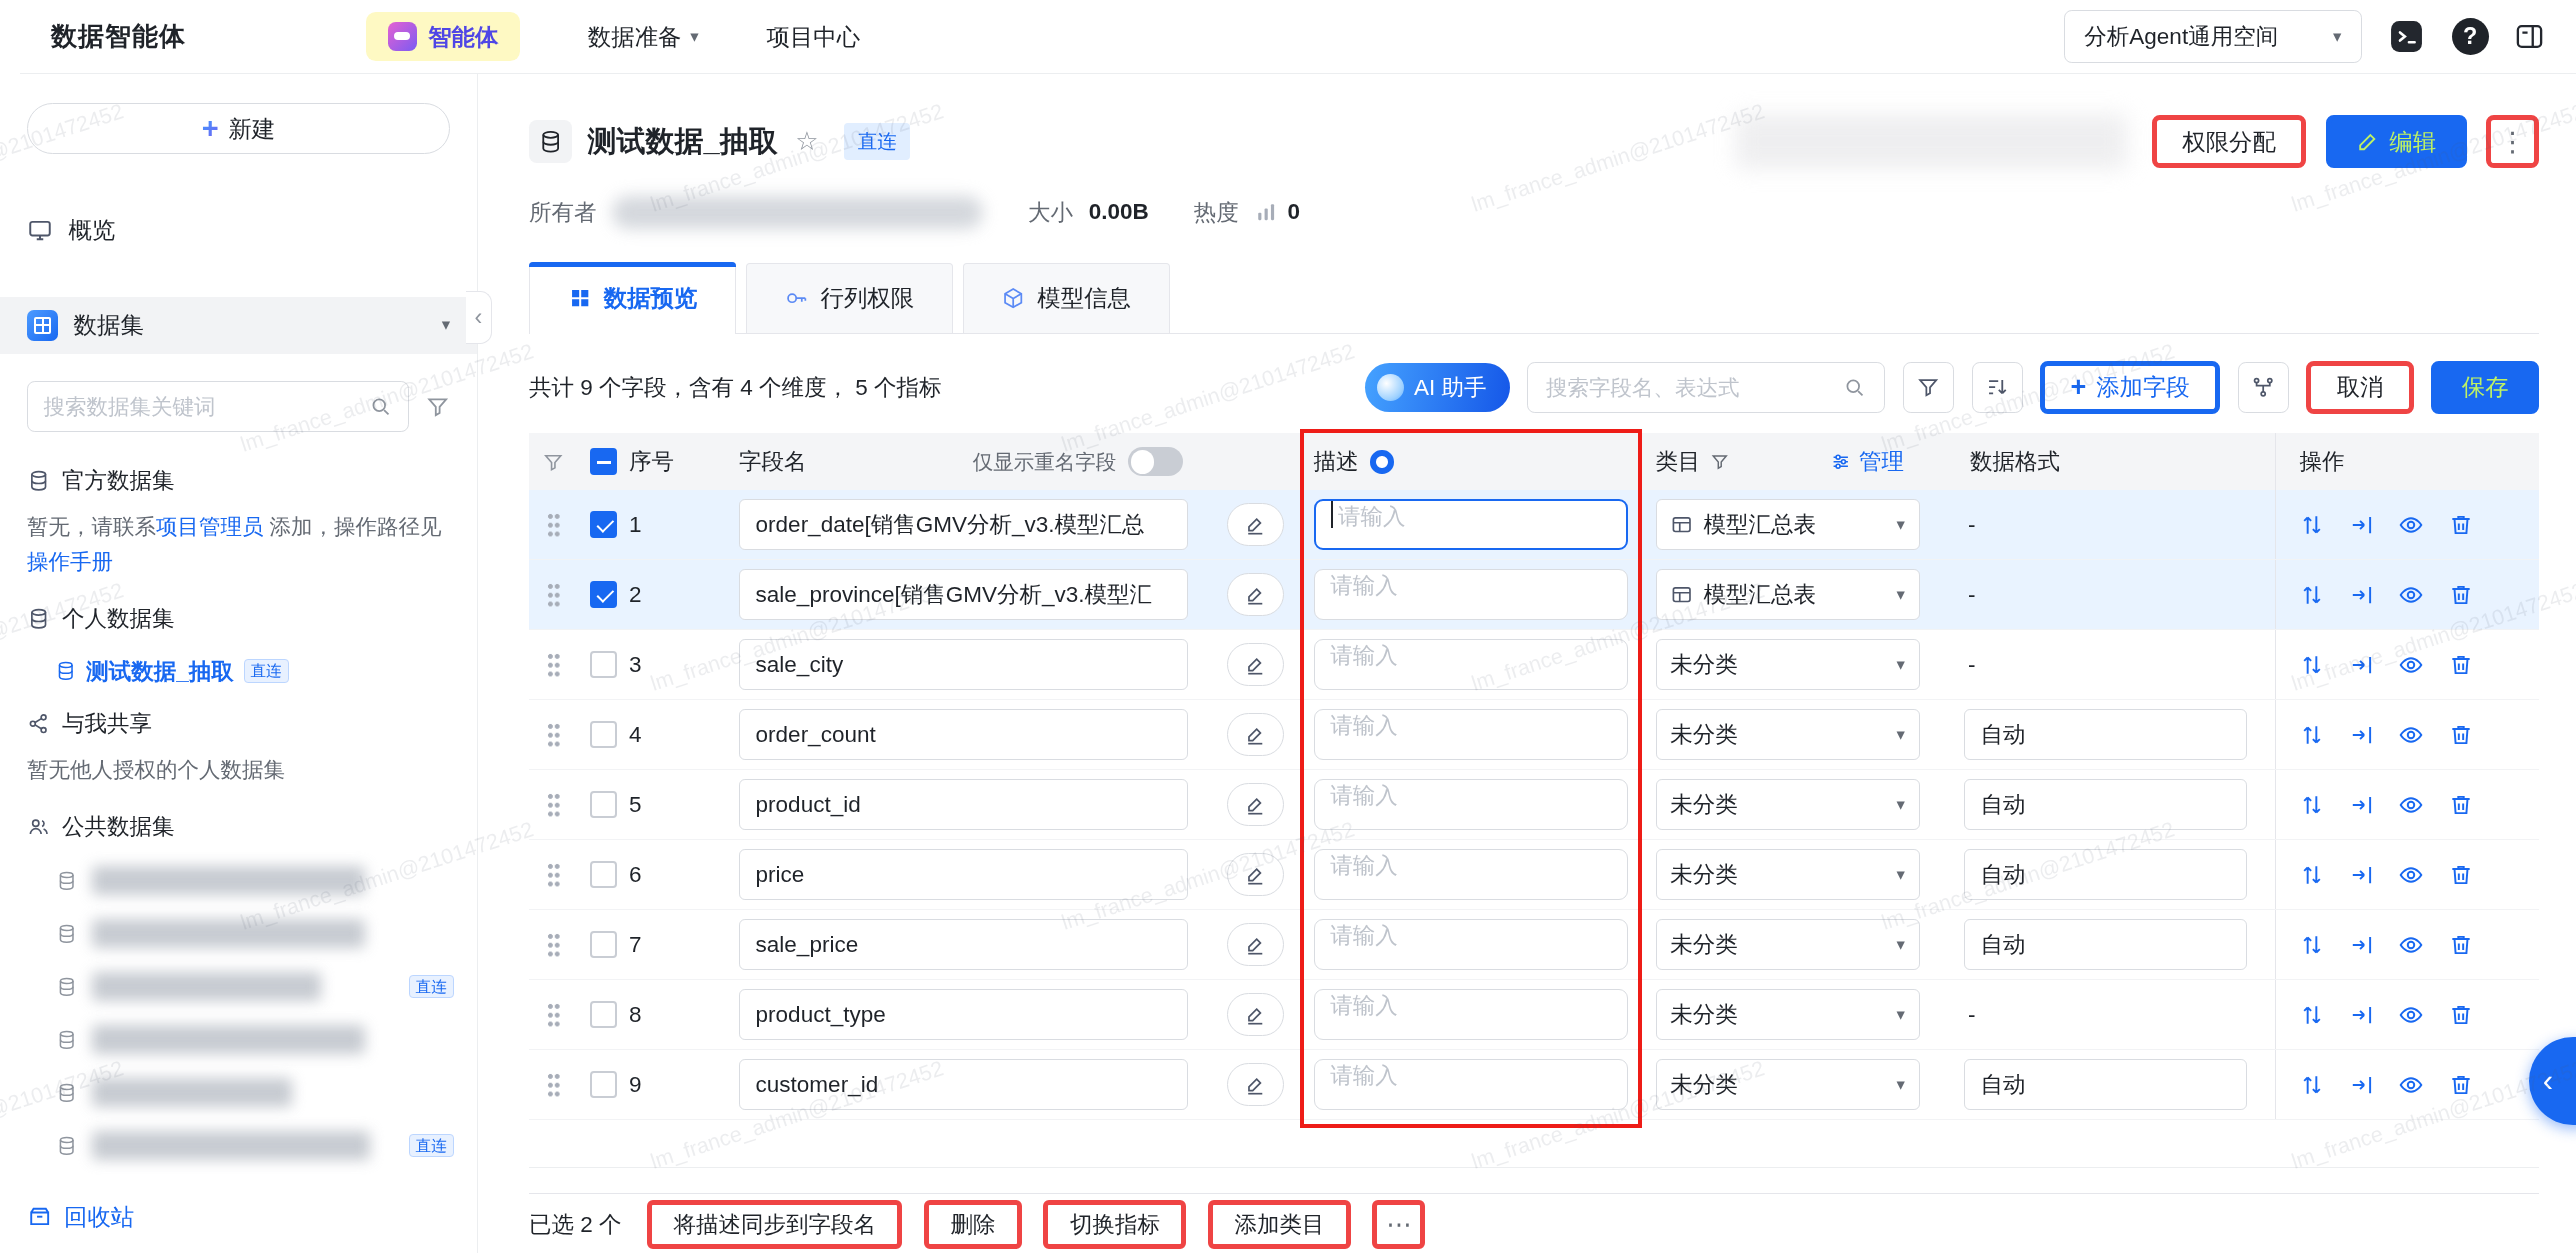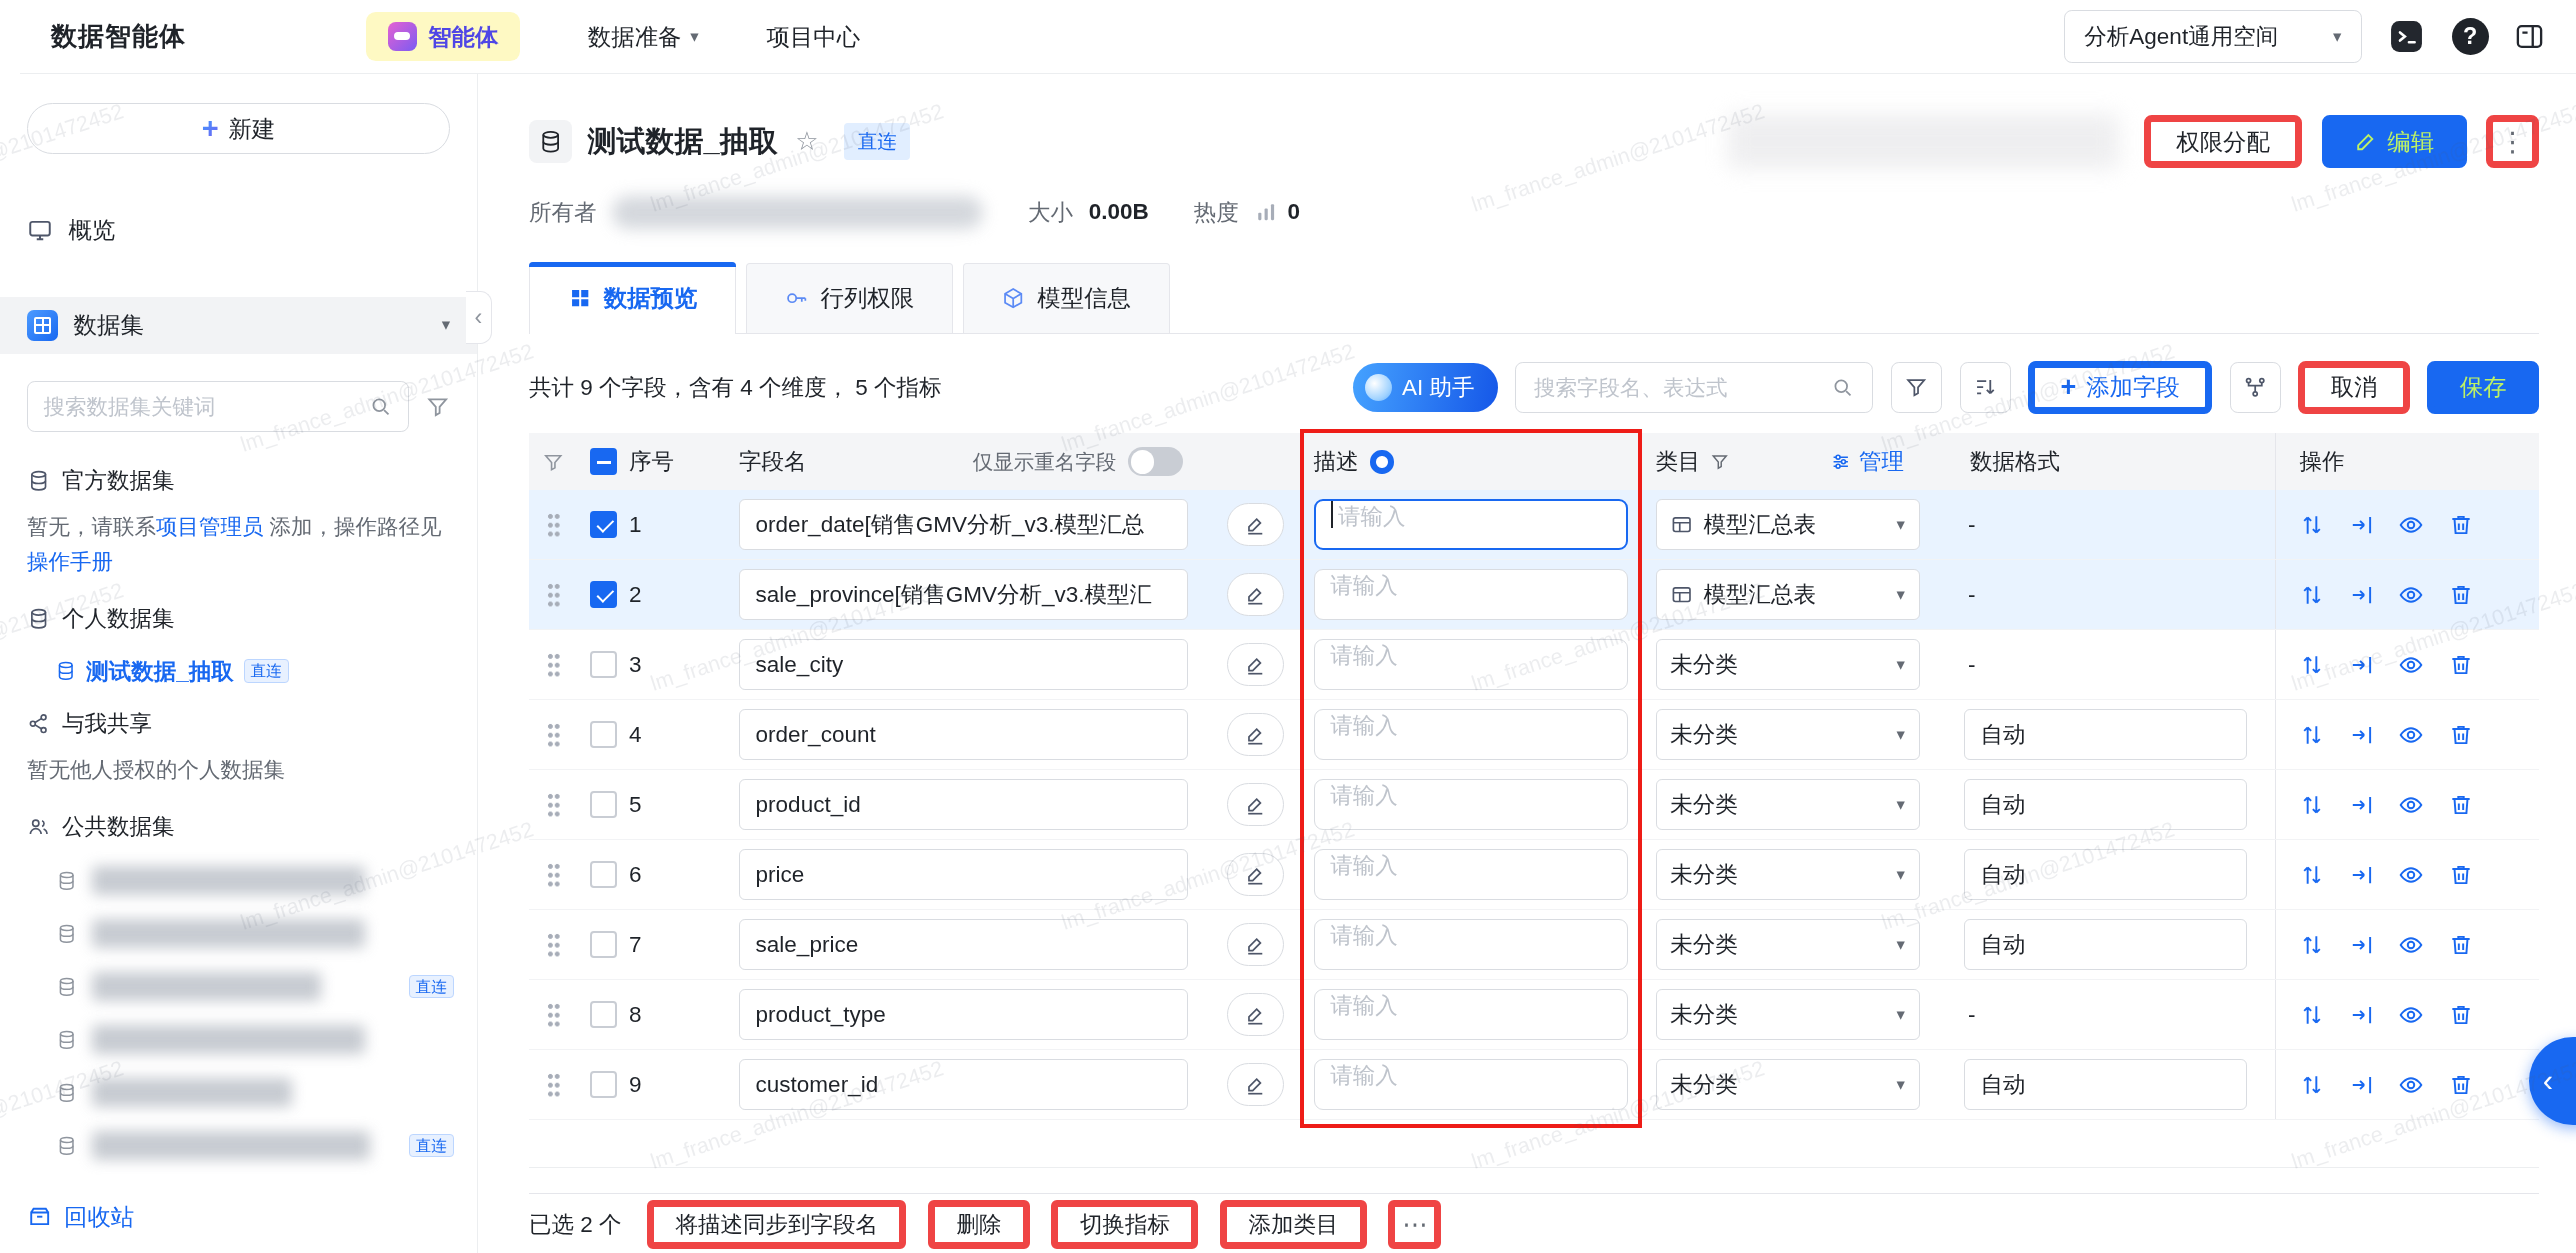--- a/index.html
+++ b/index.html
@@ -56,21 +56,21 @@
   
   .main { flex:1; display:flex; flex-direction:column; padding:0 37px 0 51px; min-width:0; position:relative; background:#fff; }
   .doc-header { margin-top:37px; display:flex; align-items:center; justify-content:space-between; height:61px; }
   .dh-left { display:flex; align-items:center; gap:15.6px; }
   .db-badge-icon { width:43px; height:43px; border-radius:7.8px; background:#f2f3f5; display:flex; align-items:center; justify-content:center; color:#1f2329; }
   .page-title { font-size:29px; font-weight:bold; }
   .star { color:#8f959e; font-size:26px; margin-left:2px; cursor:pointer; }
   .badge-direct { background:#e1eeff; color:#1868f1; font-size:19.5px; padding:4.9px 13.7px; border-radius:3.9px; margin-left:9.8px; }
   .dh-right { display:flex; align-items:center; gap:19.5px; }
   .blur-block { width:391px; height:55px; background:#e9e9eb; border-radius:5.9px; filter:blur(10.7px); opacity:.75; margin-right:5.9px; }
-  .btn { height:53px; border-radius:7.8px; font-size:23.4px; display:inline-flex; align-items:center; justify-content:center; gap:9.8px; border:7px solid #ef4444; background:#fff; color:#1f2329; padding:0 25.4px; cursor:pointer; }
+  .btn { height:53px; border-radius:7.8px; font-size:23.4px; display:inline-flex; align-items:center; justify-content:center; gap:9.8px; border:5px solid #ef4444; background:#fff; color:#1f2329; padding:0 25.4px; cursor:pointer; }
   .btn.primary { background:#1868f1; border-color:#1868f1; color:#bef264; }
   .btn.icon-btn { width:53px; padding:0; font-size:27px; color:#646a73; }
   .meta-row { margin-top:19.5px; display:flex; align-items:center; font-size:22.5px; height:41px; }
   .meta-label { color:#646a73; margin-right:15.6px; }
   .meta-value { color:#1f2329; font-weight:600; }
   .blur-pill { width:371px; height:33px; border-radius:16.6px; background:#cdd1d7; filter:blur(7.8px); opacity:.85; margin-right:45px; }
   .gap40 { width:45px; }
   .heat-bars { display:flex; margin-right:7.8px; }
 
   

